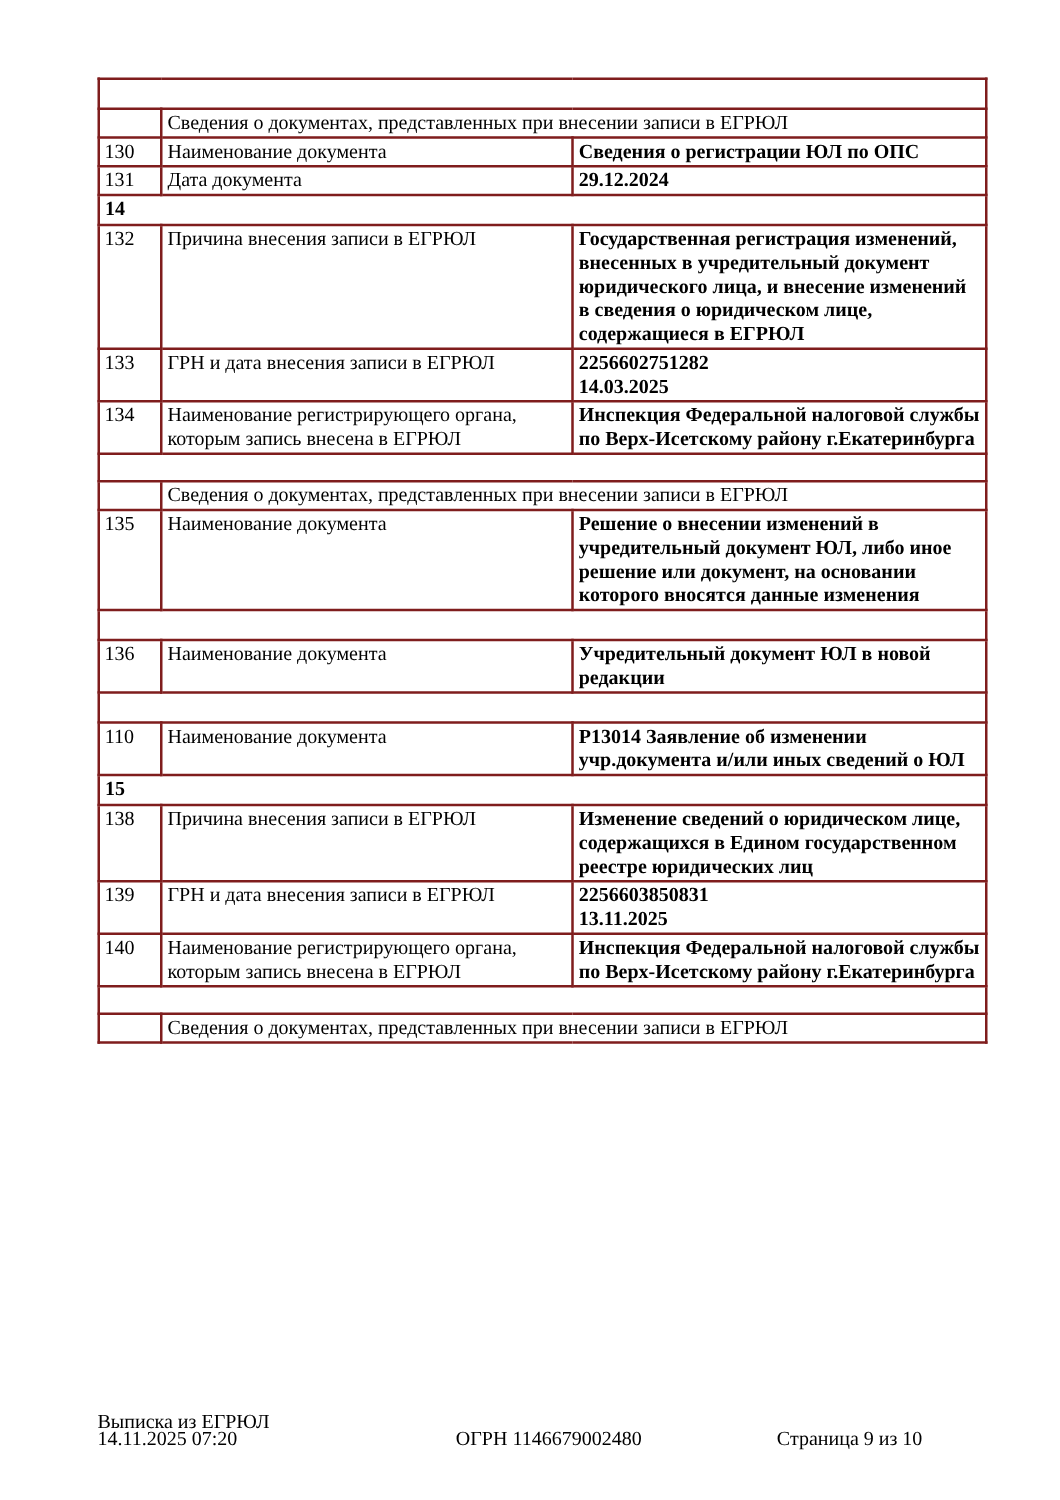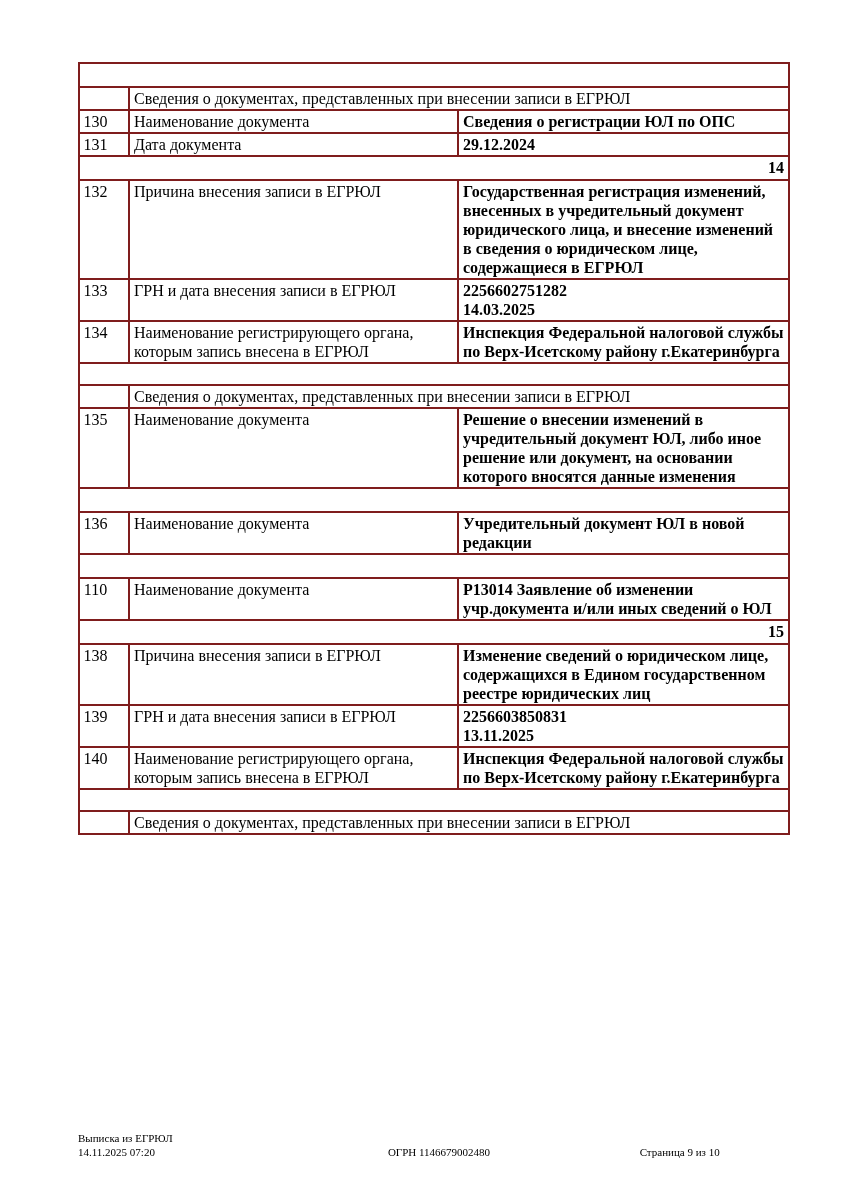--- a/index.html
+++ b/index.html
@@ -46,32 +46,32 @@
   }
   td.spacer {
     height: 20px;
     padding: 0;
   }
   td.spacer-lg {
     height: 22px;
     padding: 0;
   }
   td.group {
-    text-align: right;
+    text-align: left;
     font-weight: bold;
     height: 20px;
   }
   .footer {
     position: absolute;
     left: 78px;
     top: 1131px;
     width: 722px;
     display: flex;
     align-items: flex-end;
-    font-size: 11px;
+    font-size: 16px;
     line-height: 14px;
   }
   .footer-left  { flex: 1; text-align: left; }
   .footer-center{ flex: 1; text-align: center; }
   .footer-right { flex: 1; text-align: center; }
 </style>
 </head>
 <body>
 
 <table class="doc-table">

